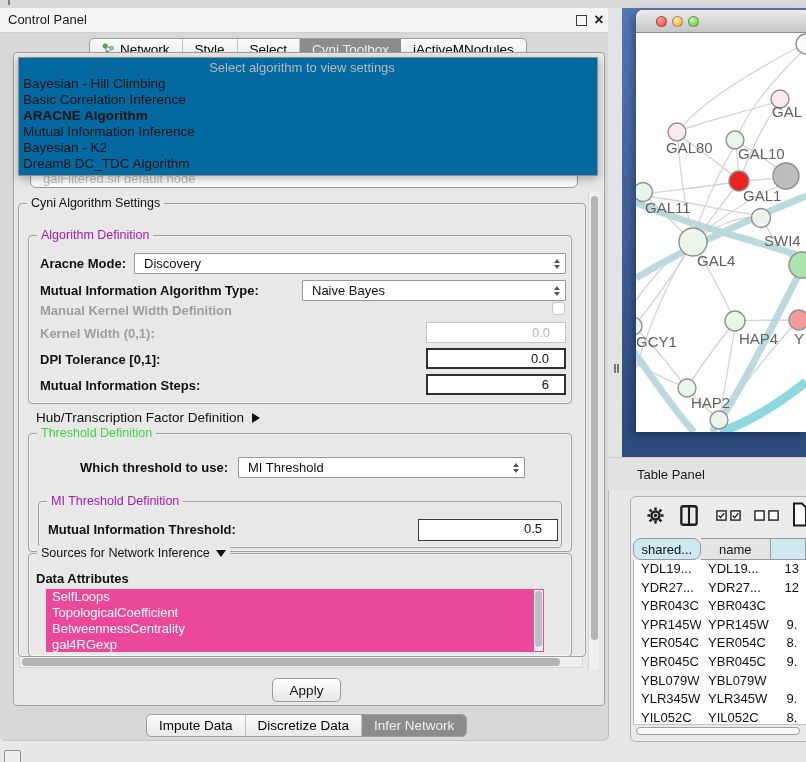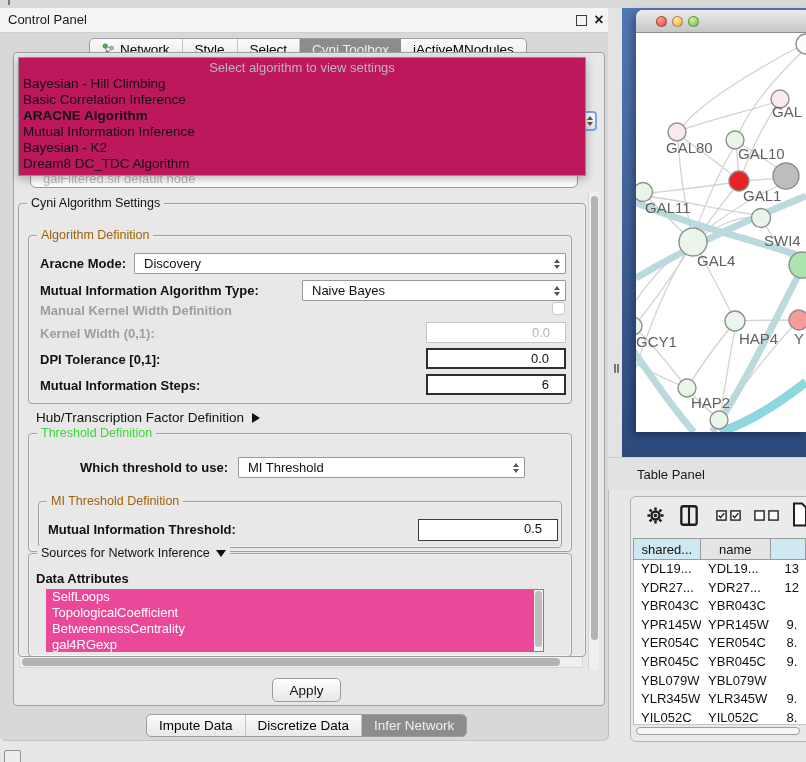--- a/index.html
+++ b/index.html
@@ -25,38 +25,38 @@
     color:#000;white-space:nowrap;}
   .tb:last-child{border-right:none;}
   .tb.sel{background:#8c8c8c;color:#f0f0f0;border-right:none;}
   .tb .nicon{margin-right:5px;display:inline-flex;}
 
   
   .frame{left:13px;top:52px;width:592px;height:654px;background:#e8e8e8;
     border:1px solid #a2a2a2;border-radius:4px;box-sizing:border-box;}
 
   
-  .popup{left:18px;top:57px;width:566px;background:#be185d;border:1px solid #8e8e8e;
-    box-shadow:0 3px 9px rgba(0,0,0,.28);z-index:50;padding:2px 0 3px 0;}
+  .popup{left:18px;top:57px;width:566px;background:#0369a1;border:1px solid #8e8e8e;
+    box-shadow:0 3px 9px rgba(0,0,0,.28);z-index:50;padding:2px 12px 3px 0;}
   .popup .ph{color:#b9b9b9;text-align:center;font-size:13px;height:16px;line-height:16px;}
   .pitem{font-size:13.5px;height:16px;line-height:16px;padding-left:4px;white-space:nowrap;}
   .pitem.b{font-weight:bold;}
 
   .netcombo{left:30px;top:167px;width:548px;height:21px;background:#fff;border:1px solid #9a9a9a;
     border-radius:6px;z-index:10;font-size:13px;color:#bcbcbc;line-height:21px;padding-left:12px;
     box-sizing:border-box;}
   .openstepper{left:583px;top:111px;width:14px;height:20px;border:2px solid #7aa4e8;border-radius:4px;
     background:linear-gradient(#fff,#e6e6e6);z-index:10;display:flex;flex-direction:column;
     align-items:center;justify-content:center;gap:2px;box-sizing:border-box;}
 
   
   .grp{position:absolute;border:1px solid #9f9f9f;border-radius:4px;box-shadow:inset 0 0 0 1px rgba(255,255,255,.4);}
   .gt{position:absolute;top:-8px;left:8px;background:#e8e8e8;padding:0 4px;font-size:12.5px;
     line-height:15px;white-space:nowrap;display:flex;align-items:center;gap:6px;}
-  .gt.blue{color:#a16207;}
+  .gt.blue{color:#a21caf;}
   .gt.green{color:#3fd43f;}
 
   .lbl{position:absolute;font-size:13px;font-weight:bold;line-height:21px;white-space:nowrap;}
   .lbl.dis{color:#9e9e9e;}
 
   .combo{position:absolute;background:#fff;border:1px solid #989898;border-radius:1px;
     font-size:13px;line-height:19px;padding-left:9px;box-sizing:border-box;}
   .combo .stepper{position:absolute;right:5px;top:0;bottom:0;display:flex;flex-direction:column;
     justify-content:center;gap:2px;}
   .arr-u{width:0;height:0;border-left:3.5px solid transparent;border-right:3.5px solid transparent;
@@ -107,21 +107,21 @@
   .netlabel{font-size:15px;fill:#616161;font-family:"Liberation Sans",sans-serif;}
 
   .tpheader{left:608px;top:457px;width:198px;height:33px;background:#e2e2e2;border-top:1px solid #cdcdcd;box-sizing:border-box;}
   .tpheader .t{position:absolute;left:29px;top:0;line-height:33px;font-size:13px;color:#1a1a1a;}
   .tpwin{left:630px;top:496px;width:180px;height:246px;background:#ebebeb;border:1px solid #b2b2b2;
     border-radius:6px 0 0 6px;box-sizing:border-box;}
 
   .thead{display:flex;position:absolute;left:633px;top:538px;width:173px;height:22px;font-size:13px;}
   .thc{border:1px solid #9b9b9b;border-left:none;box-sizing:border-box;display:flex;align-items:center;
     justify-content:center;background:#e4e4e4;overflow:hidden;white-space:nowrap;}
-  .thc:first-child{border-left:1px solid #9b9b9b;}
+  .thc:first-child{border-left:1px solid #9b9b9b;border-radius:8px;}
   .thc.hl{background:#cfe9f3;}
   .c0{width:77px;} .c1{width:80px;} .c2{width:40px;text-align:center;}
   .tbody{position:absolute;left:633px;top:560px;width:173px;height:164px;background:#fff;overflow:hidden;
     border-left:1px solid #b9b9b9;box-sizing:border-box;}
   .trow{display:flex;height:18.6px;font-size:13px;}
   .tcell{padding-left:7px;box-sizing:border-box;overflow:hidden;white-space:nowrap;line-height:18.6px;}
   .thsb{left:633px;top:724px;width:173px;height:13px;background:#e9e9e9;border-top:1px solid #c5c5c5;box-sizing:border-box;}
   .thsb .th{position:absolute;left:3px;top:2px;width:164px;height:8px;background:#f7f7f7;
     border:1px solid #9f9f9f;border-radius:5px;box-sizing:border-box;}
 

